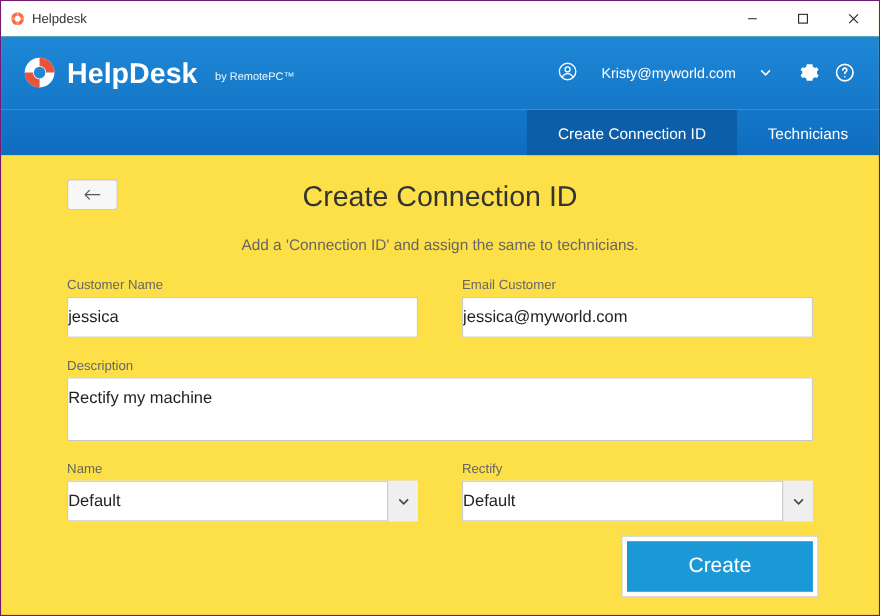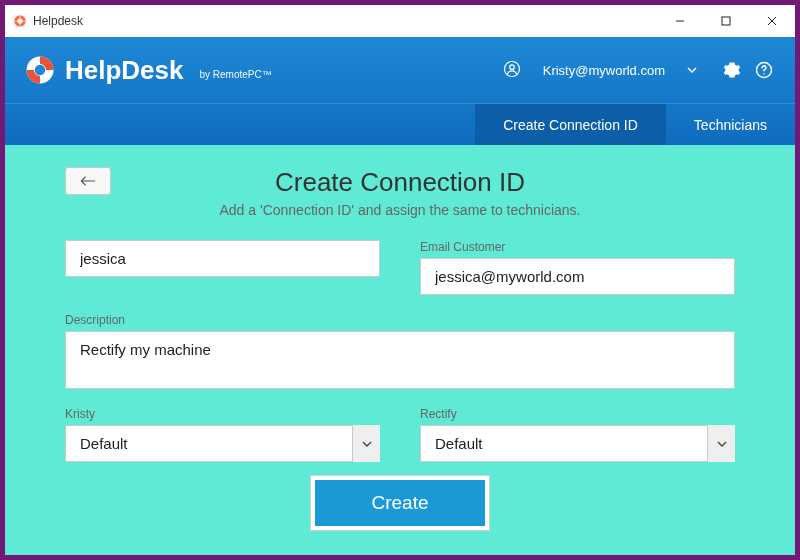--- a/index.html
+++ b/index.html
@@ -1,17 +1,17 @@
 <!DOCTYPE html>
 <html><head>
 <meta charset="utf-8">
 <style>
   * { box-sizing: border-box; margin: 0; padding: 0; }
   html, body { width: 800px; height: 560px; font-family: "Segoe UI", Arial, sans-serif; background: #fff; }
-  .window { width: 800px; height: 560px; border: 5px solid #701a75; background: #5eead4; display: flex; flex-direction: column; }
+  .window { width: 800px; height: 560px; border: 1px solid #701a75; background: #fde047; display: flex; flex-direction: column; }
 
   
   .titlebar { height: 32px; display: flex; align-items: center; padding: 0 0 0 8px; background: #fff; }
   .titlebar .app-ico { width: 14px; height: 14px; margin-right: 6px; display:inline-flex; align-items:center; justify-content:center; }
   .titlebar .title { font-size: 12px; color: #333; }
   .titlebar .spacer { flex: 1; }
   .winbtn { width: 46px; height: 32px; display: inline-flex; align-items: center; justify-content: center; color: #222; }
   .winbtn svg { width: 10px; height: 10px; }
 
   
@@ -30,38 +30,38 @@
   .header-tabs { height: 42px; display:flex; justify-content:flex-end; align-items:stretch; border-top: 1px solid rgba(255,255,255,0.15); }
   .htab { padding: 0 28px; display:flex; align-items:center; font-size:14px; color:#fff; cursor:pointer; }
   .htab.active { background: #0c5ea8; }
 
   
   .content { flex:1; padding: 22px 60px 10px; overflow:auto; position:relative; }
   .backbtn { position:absolute; left:60px; top:22px; width:46px; height:28px; border:1px solid #c9c9c9; border-radius:3px; background:#f7f7f7; display:flex; align-items:center; justify-content:center; cursor:pointer; }
   .backbtn svg { width:16px; height:14px; color:#555; }
 
   .page-title { text-align:center; font-size:26px; font-weight:400; color:#333; }
-  .page-sub   { text-align:center; font-size:14px; color:#666; margin-top:4px; }
+  .page-sub   { text-align:center; font-size:14px; color:#666; margin-top:20px; }
 
   .form { margin-top:22px; }
   .row { display:flex; gap:40px; margin-bottom:18px; }
   .field { flex:1; display:flex; flex-direction:column; }
   .field.full { flex: 0 0 100%; }
   .label { font-size:12px; color:#666; margin-bottom:4px; }
   .input, .textarea, .select {
     border:1px solid #c9c9c9; font-size:15px; color:#222;
-    padding: 9px 14px; background:#fff; font-family:inherit;
+    padding: 9px 0; background:#fff; font-family:inherit;
   }
   .textarea { height: 58px; resize:none; }
   .select-wrap { position:relative; }
   .select { width:100%; padding-right:30px; appearance:none; -webkit-appearance:none; }
   .select-caret { position:absolute; right:0; top:0; bottom:0; width:28px; border-left:1px solid #c9c9c9; background:#efefef; display:flex; align-items:center; justify-content:center; pointer-events:none; }
   .select-caret svg { width:12px; height:12px; color:#444; }
 
-  .create-wrap { display:flex; justify-content:center; margin-top: 10px; }
+  .create-wrap { display:flex; justify-content:flex-end; margin-top: 10px; }
   .create-btn {
     background:#1b99d6; color:#fff; border:none; font-size:19px;
     padding: 12px 56px; cursor:pointer; box-shadow: 0 0 0 4px #fff, 0 0 0 5px #d0d0d0;
   }
 </style>
 </head>
 <body>
 
 <div class="window">
 
@@ -151,38 +151,39 @@
         </svg>
     </div>
 
     <div class="page-title">Create Connection ID</div>
     <div class="page-sub">Add a 'Connection ID' and assign the same to technicians.</div>
 
     <div class="form">
 
       <div class="row">
         <div class="field">
+          <span class="label">Customer Name</span>
           <input class="input" value="jessica" style="">
         </div>
         <div class="field">
           <span class="label">Email Customer</span>
           <input class="input" value="jessica@myworld.com" style="">
         </div>
       </div>
 
       <div class="row">
         <div class="field full">
           <span class="label">Description</span>
           <textarea class="textarea" style="">Rectify my machine</textarea>
         </div>
       </div>
 
       <div class="row">
         <div class="field">
-          <span class="label">Kristy</span>
+          <span class="label">Name</span>
           <div class="select-wrap">
             <input class="select" readonly="" value="Default" style="">
             <span class="select-caret">
               <svg viewBox="0 0 12 12">
                   <path d="M2 4 L6 8 L10 4" fill="none" stroke="currentColor" stroke-width="1.4"></path>
                 </svg>
             </span>
           </div>
         </div>
         <div class="field">

